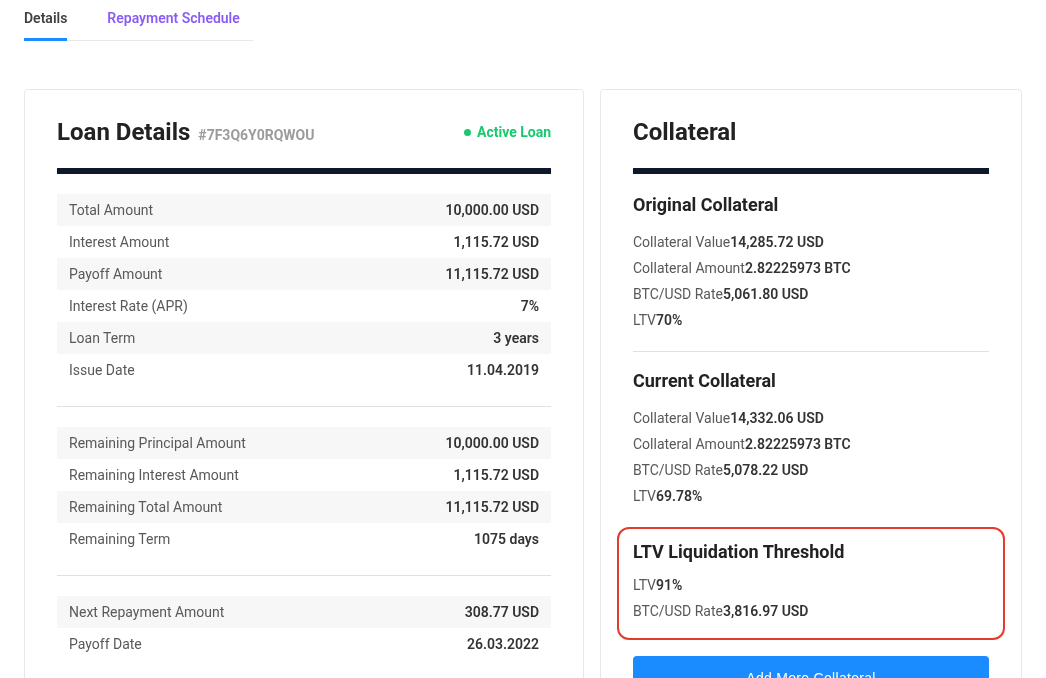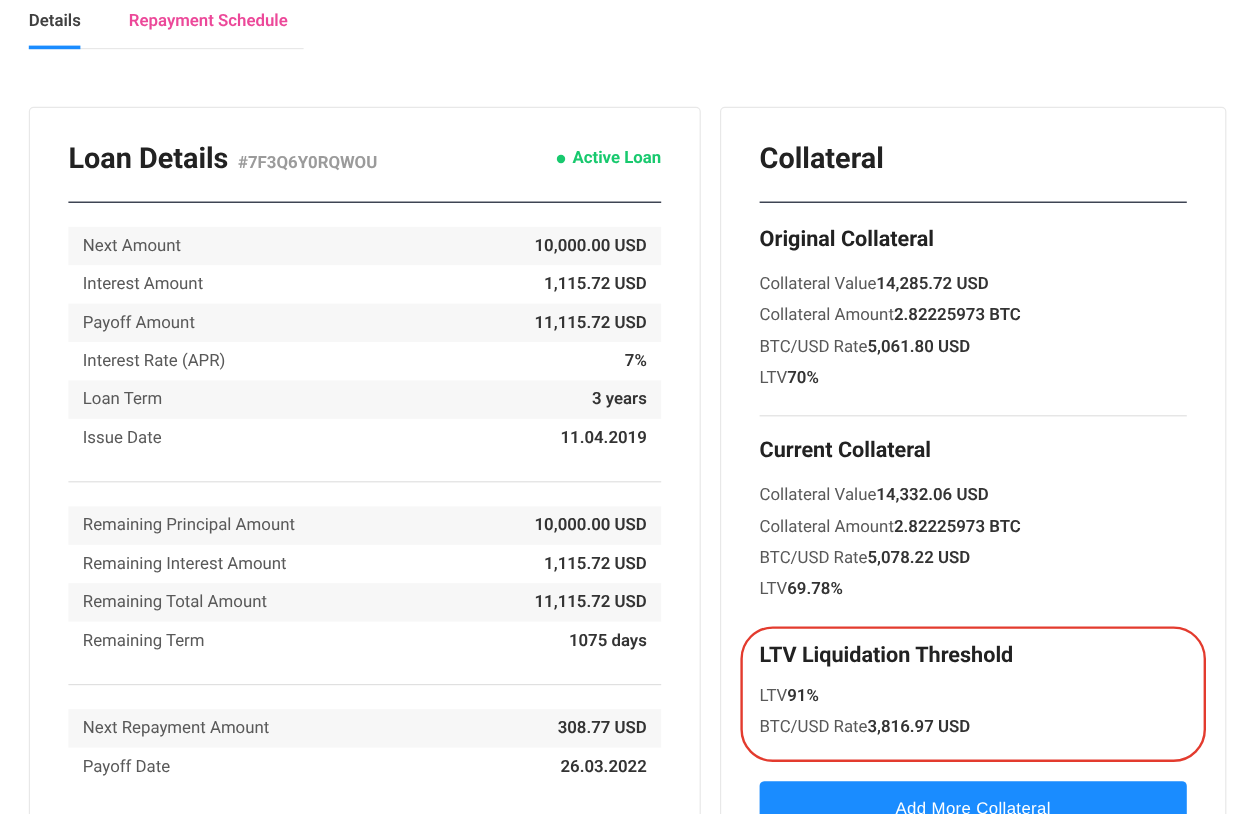--- a/index.html
+++ b/index.html
@@ -16,21 +16,21 @@
     gap: 40px;
     border-bottom: 1px solid #e8e8e8;
     margin-bottom: 48px;
     margin-left: 0;
     width: 229px;
   }
   .tab {
     padding: 10px 0 12px 0;
     cursor: pointer;
     font-weight: 600;
-    color: #ec4899;
+    color: #8b5cf6;
     font-size: 14px;
   }
   .tab.active {
     color: #404040;
     border-bottom: 3px solid #1a8cff;
     margin-bottom: -1px;
   }
   .cols { display: flex; gap: 16px; }
   .card {
     background: #fff;
@@ -38,21 +38,21 @@
     border-radius: 4px;
     padding: 28px 32px;
   }
   .left-card { flex: 0 0 560px; }
   .right-card { flex: 1; padding: 28px 32px; position: relative; }
   .title-row {
     display: flex;
     align-items: center;
     justify-content: space-between;
     padding-bottom: 22px;
-    border-bottom: 1px solid #0f172a;
+    border-bottom: 6px solid #0f172a;
     margin-bottom: 20px;
   }
   .title-left { display: flex; align-items: baseline; gap: 8px; }
   .title-text { font-size: 24px; font-weight: 700; color: #222; }
   .loan-id { font-size: 14px; color: #9b9b9b; font-weight: 700; }
   .status {
     display: flex; align-items: center; gap: 6px;
     color: #18c96e; font-weight: 700; font-size: 14px;
   }
   .status-dot {
@@ -83,21 +83,21 @@
   }
   .kv-label { color: #595959; }
   .kv-value { color: #333; font-weight: 600; }
   .right-divider {
     border: none;
     border-top: 1px solid #e0e0e0;
     margin: 18px 0;
   }
   .ltv-highlight {
     border: 2.5px solid #e33b2e;
-    border-radius: 27px;
+    border-radius: 12px;
     padding: 12px 14px 14px 14px;
     margin: 0 -16px;
   }
   .ltv-highlight .subheader { margin-bottom: 10px; }
   .add-collateral-btn {
     background: #1a8cff;
     color: #fff;
     border: none;
     border-radius: 4px;
     width: 100%;
@@ -128,21 +128,21 @@
           <span class="loan-id">#7F3Q6Y0RQWOU</span>
         </div>
         <div class="status">
           <span class="status-dot"></span>
           <span>Active Loan</span>
         </div>
       </div>
 
       <div>
         <div class="row">
-            <span class="row-label">Next Amount</span>
+            <span class="row-label">Total Amount</span>
             <span class="row-value">10,000.00 USD</span>
           </div>
         <div class="row">
             <span class="row-label">Interest Amount</span>
             <span class="row-value">1,115.72 USD</span>
           </div>
         <div class="row">
             <span class="row-label">Payoff Amount</span>
             <span class="row-value">11,115.72 USD</span>
           </div>

